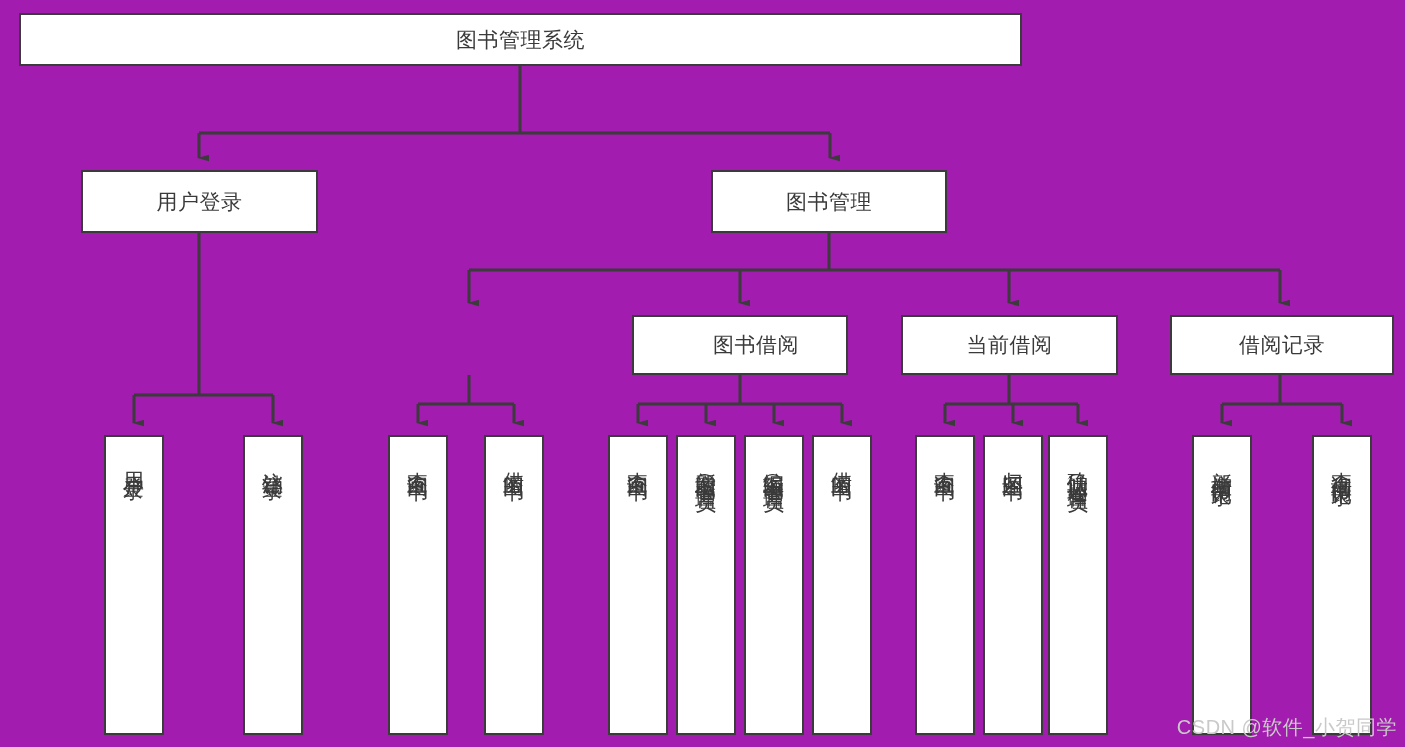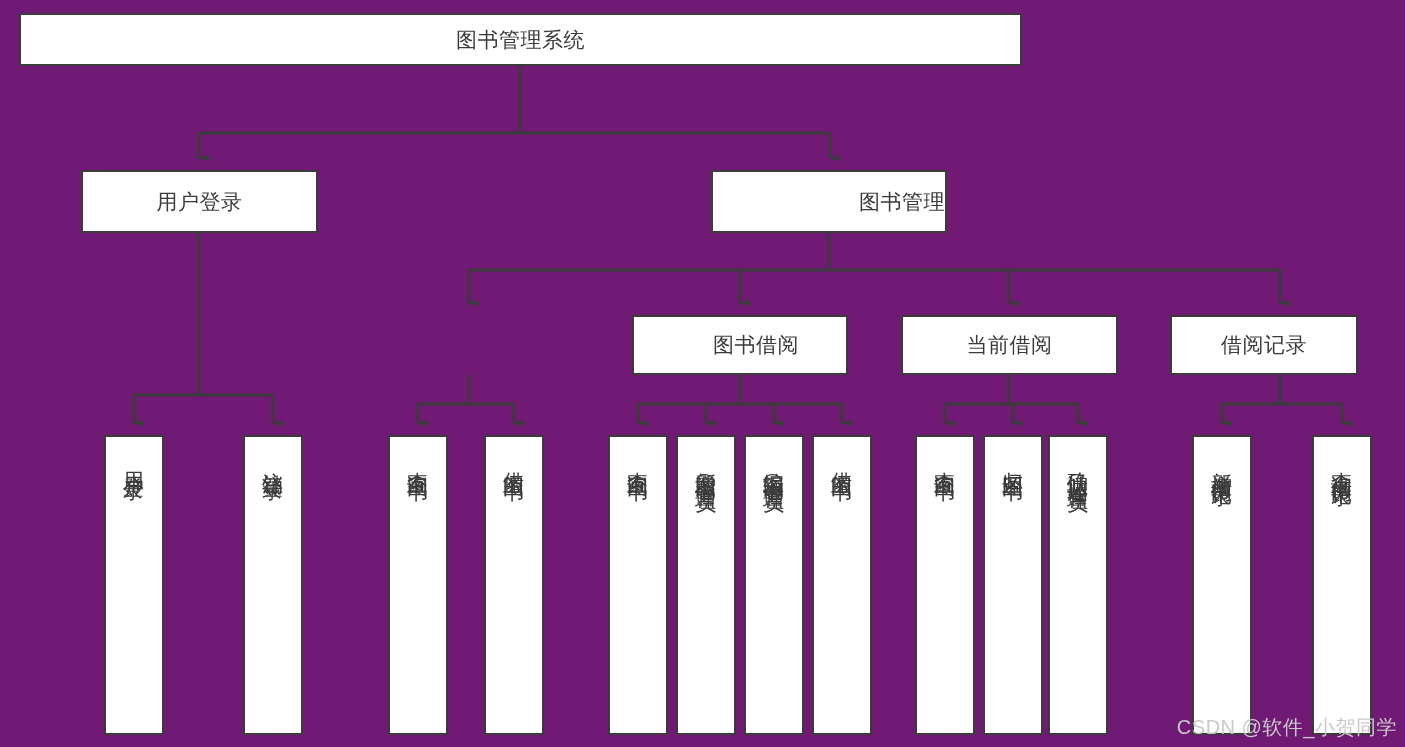--- a/index.html
+++ b/index.html
@@ -7,21 +7,21 @@
     padding: 0;
     background: #ffffff;
   }
   body {
     font-family: "Liberation Sans", "DejaVu Sans", sans-serif;
   }
   #canvas {
     position: relative;
     width: 1405px;
     height: 747px;
-    background: #701a75;
+    background: #a21caf;
     overflow: hidden;
   }
   #svg-layer {
     position: absolute;
     left: 0;
     top: 0;
     width: 1405px;
     height: 747px;
   }
   .node {
@@ -122,31 +122,31 @@
     </g>
   </svg>
 
   <div class="node" style="left: 19px; top: 13px; width: 1003px; height: 53px;">
     <span class="node-label">图书管理系统</span>
   </div>
 
   <div class="node" style="left: 81px; top: 170px; width: 237px; height: 63px;">
     <span class="node-label">用户登录</span>
   </div>
-  <div class="node" style="left: 711px; top: 170px; width: 236px; height: 63px; justify-content: flex-end;">
+  <div class="node" style="left: 711px; top: 170px; width: 236px; height: 63px;">
     <span class="node-label">图书管理</span>
   </div>
 
   <div class="node" style="left: 632px; top: 315px; width: 216px; height: 60px; padding-left: 32px;">
     <span class="node-label">图书借阅</span>
   </div>
   <div class="node" style="left: 901px; top: 315px; width: 217px; height: 60px; align-items: center;">
     <span class="node-label">当前借阅</span>
   </div>
-  <div class="node" style="left: 1170px; top: 315px; width: 188px; height: 60px;">
+  <div class="node" style="left: 1170px; top: 315px; width: 224px; height: 60px;">
     <span class="node-label">借阅记录</span>
   </div>
 
   <div class="node leaf" style="left: 104px; top: 435px; width: 60px; height: 300px;">
     <span class="node-label">用户登录</span>
   </div>
   <div class="node leaf" style="left: 243px; top: 435px; width: 60px; height: 300px;">
     <span class="node-label">注销登录</span>
   </div>
   <div class="node leaf" style="left: 388px; top: 435px; width: 60px; height: 300px;">

